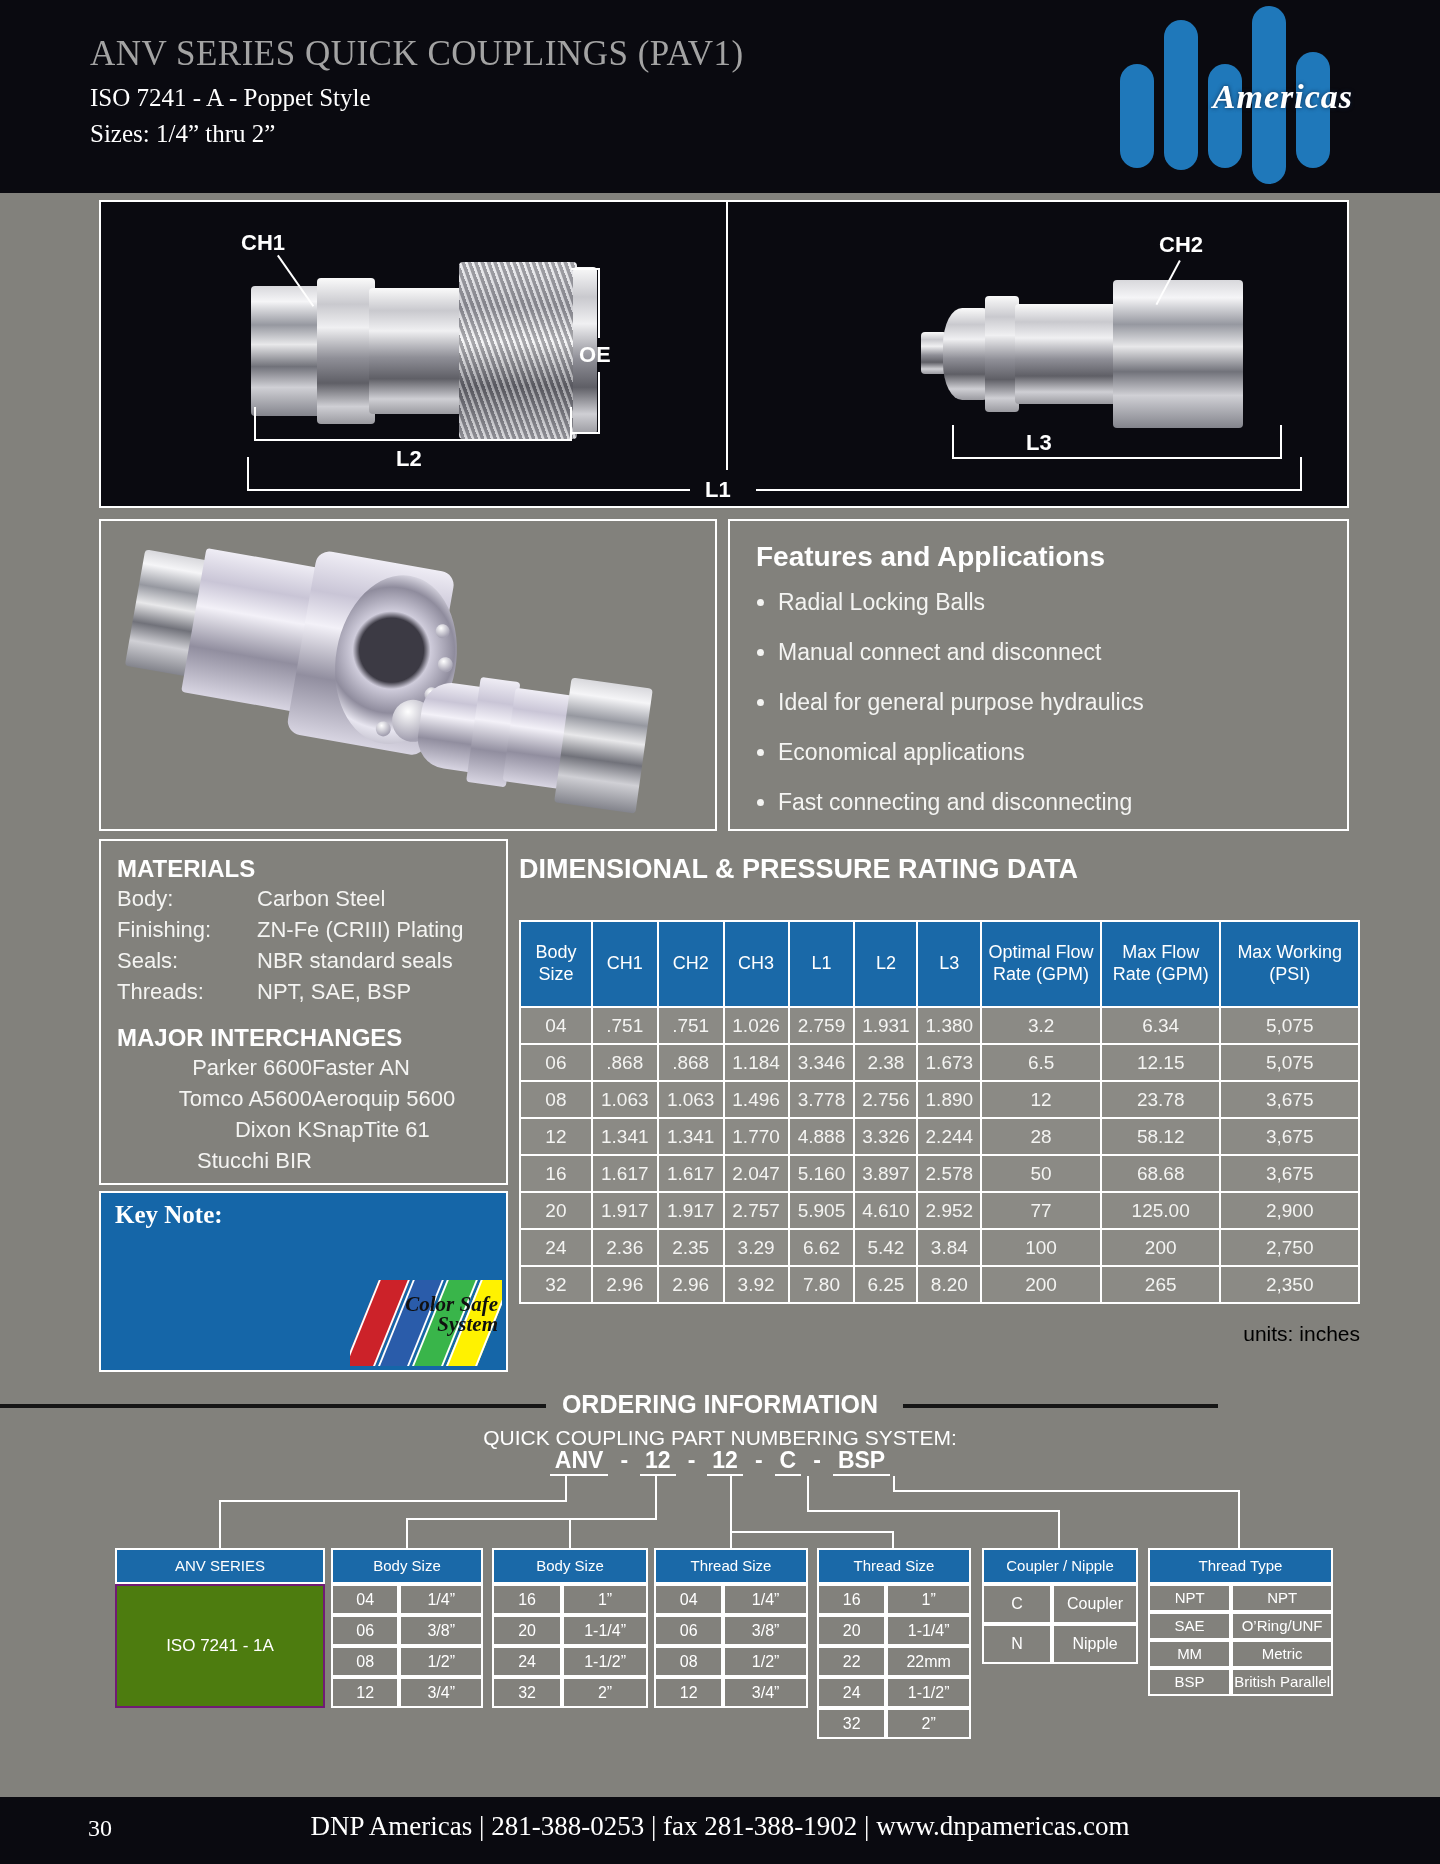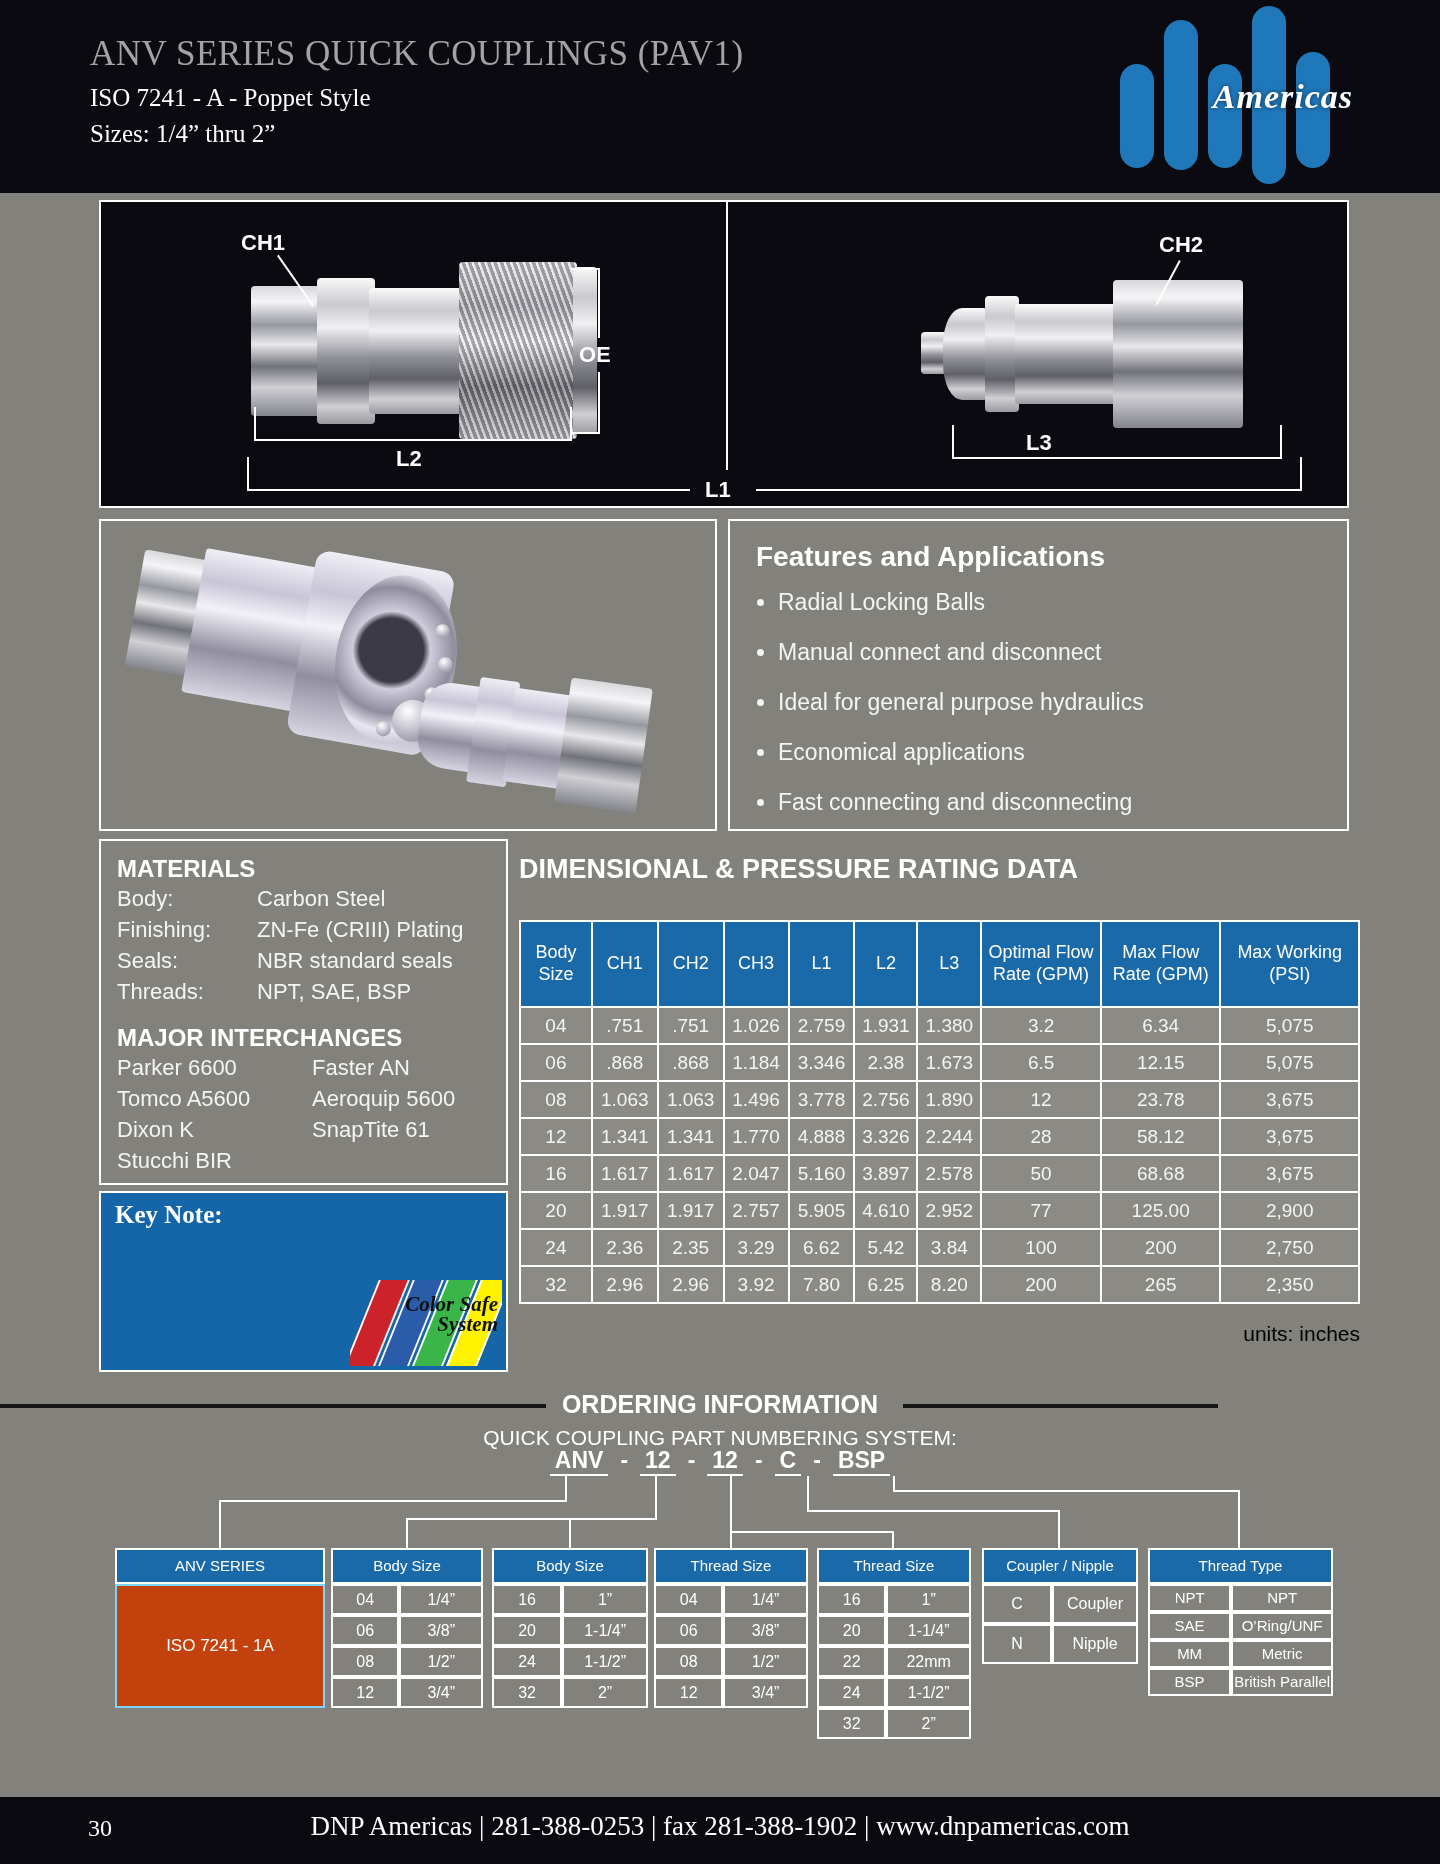--- a/index.html
+++ b/index.html
@@ -39,21 +39,21 @@
   .features-panel li{font-size:23px;margin-bottom:23px;color:#f4f4f2;}
   .rmetal{background:linear-gradient(180deg,#efedf5 0%,#c9c5d6 22%,#f3f1f8 40%,#918e9f 68%,#d8d5e2 100%);}
   .rball{position:absolute;border-radius:50%;background:radial-gradient(circle at 35% 30%,#fff,#a5a2b2 70%);}
   
   .materials-panel{position:absolute;left:99px;top:839px;width:409px;height:346px;border:2px solid #fff;
                    box-sizing:border-box;color:#fff;padding:14px 0 0 16px;}
   .materials-panel h3{margin:0;font-size:24px;}
   .kvrow{display:flex;font-size:22px;line-height:31px;color:#f4f4f2;}
   .kvrow .k{width:140px;flex:none;}
   .mi-cols{display:flex;font-size:22px;line-height:31px;color:#f4f4f2;}
-  .mi-cols .c1{width:195px;flex:none;}
+  .mi-cols .c1{width:195px;flex:none;text-align:right;}
   .mi-gap{height:17px;}
   
   .keynote{position:absolute;left:99px;top:1191px;width:409px;height:181px;background:#1566a8;
            border:2px solid #fff;box-sizing:border-box;color:#fff;font-family:"Liberation Serif",serif;}
   .keynote h3{margin:8px 0 0 14px;font-size:25px;font-family:Liberation Serif, serif;}
   .keynote ul{margin:6px 0 0 34px;padding:0;width:300px;}
   .keynote li{font-size:24px;font-weight:bold;line-height:30px;}
   .cs-logo{position:absolute;right:4px;bottom:4px;width:152px;height:86px;overflow:hidden;}
   .cs-stripe{position:absolute;top:-10px;height:120%;width:27px;transform:skewX(-22deg);}
   .cs-text{position:absolute;right:4px;top:14px;color:#101010;font-style:italic;font-weight:bold;
@@ -75,22 +75,22 @@
                color:#fff;font-weight:bold;font-size:23px;}
   .pn-seg{border-bottom:2px solid #fff;padding:0 5px;margin:0 10px;}
   .pn-sep{padding:0 2px;}
   .cline{position:absolute;background:#fff;}
   .obox{position:absolute;box-sizing:border-box;}
   .obox .bhead{background:#1a69a8;border:2px solid #fff;color:#fff;font-size:15px;text-align:center;
                height:36px;line-height:32px;box-sizing:border-box;}
   .obox .brow{display:flex;}
   .obox .bcell{border:2px solid #fff;color:#fff;font-size:16px;text-align:center;box-sizing:border-box;
                height:31px;line-height:27px;background:#82817c;}
-  .obox .tallcell{border:2px solid #7dd3fc;color:#fff;font-size:17px;text-align:center;box-sizing:border-box;
-                  height:124px;display:flex;align-items:center;justify-content:center;background:#c2410c;}
+  .obox .tallcell{border:2px solid #701a75;color:#fff;font-size:17px;text-align:center;box-sizing:border-box;
+                  height:124px;display:flex;align-items:center;justify-content:center;background:#4d7c0f;}
   .b1{left:115px;top:1548px;width:210px;}
   .b2{left:331px;top:1548px;width:152px;}
   .b3{left:492px;top:1548px;width:156px;}
   .b4{left:654px;top:1548px;width:154px;}
   .b5{left:817px;top:1548px;width:154px;}
   .b6{left:982px;top:1548px;width:156px;}
   .b6 .bcell{height:40px;line-height:36px;}
   .b7{left:1148px;top:1548px;width:185px;}
   .b7 .bcell{height:28px;line-height:24px;font-size:15px;}
   

